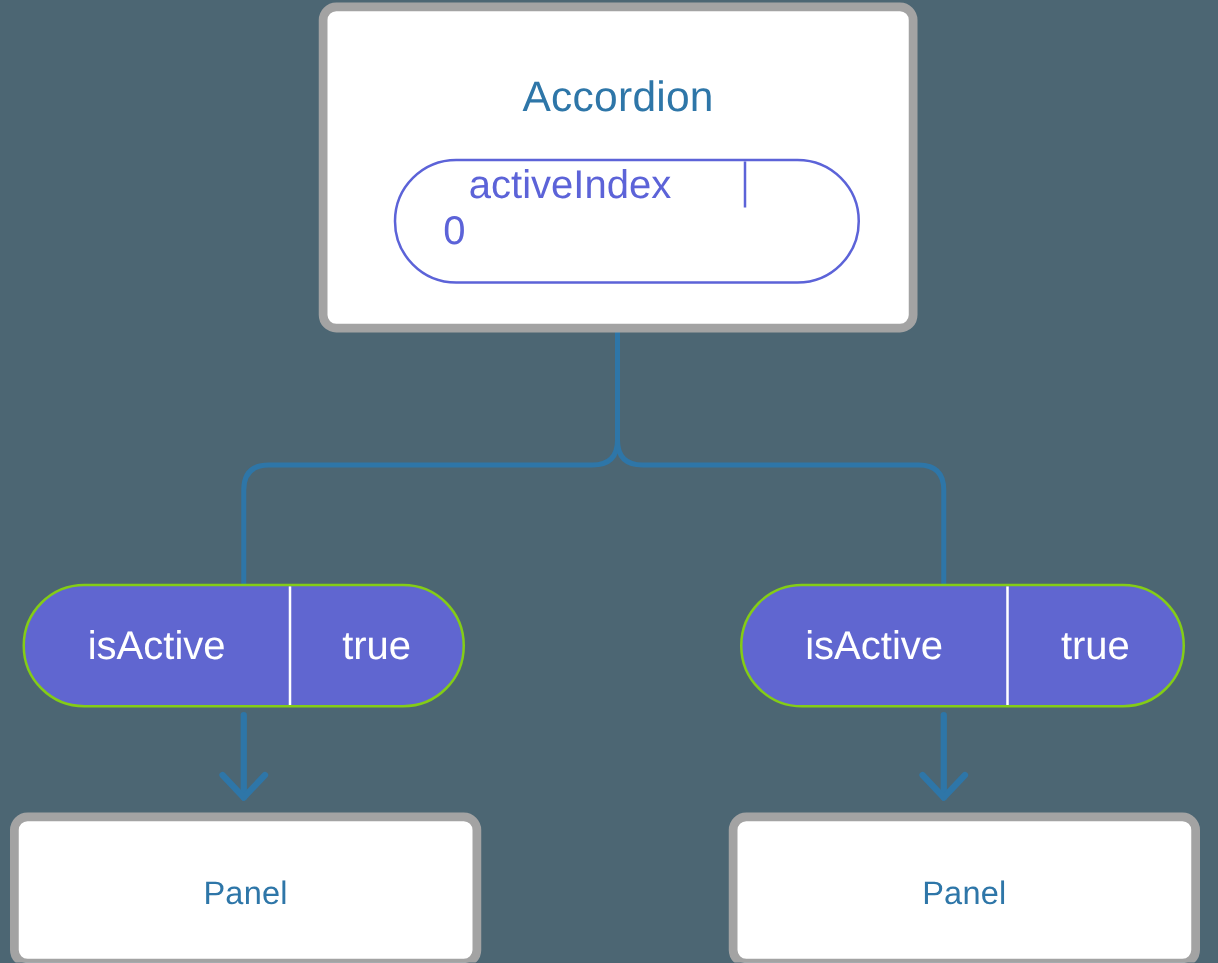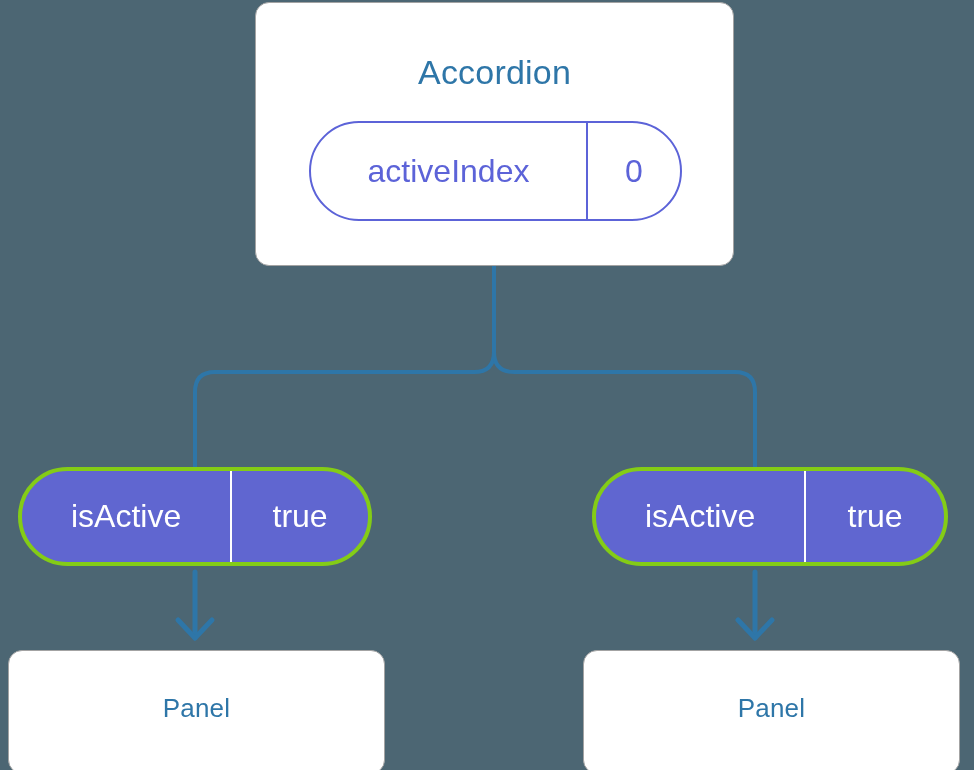--- a/index.html
+++ b/index.html
@@ -28,21 +28,21 @@
     width: 974px;
     height: 770px;
     z-index: 1;
   }
 
   
   .card {
     position: absolute;
     z-index: 2;
     background: #ffffff;
-    border: 1px solid #a3a3a3;
+    border: 7px solid #a3a3a3;
     border-radius: 14px;
     box-sizing: border-box;
   }
 
   
   #accordion-card {
     left: 255px;
     top: 2px;
     width: 479px;
     height: 264px;
@@ -85,37 +85,38 @@
   .pill.outlined .pill-key {
     color: #5c63d8;
     border-right: 2px solid #5c63d8;
   }
   .pill.outlined .pill-val {
     color: #5c63d8;
   }
 
   .pill.filled {
     background: #6066d0;
-    border: 4px solid #84cc16;
+    border: 2px solid #84cc16;
   }
   .pill.filled .pill-key {
     color: #ffffff;
     border-right: 2px solid #ffffff;
   }
   .pill.filled .pill-val {
     color: #ffffff;
   }
 
   
   #accordion-state-pill {
     left: 53px;           
     top: 118px;
     width: 373px;
     height: 100px;
     font-size: 32px;
+    flex-direction: column;
   }
   #accordion-state-pill .pill-key { width: 280px; }
   #accordion-state-pill .pill-val { width: 93px; }
 
   
   .state-pill-bottom {
     top: 467px;
     height: 99px;
     font-size: 32px;
   }

